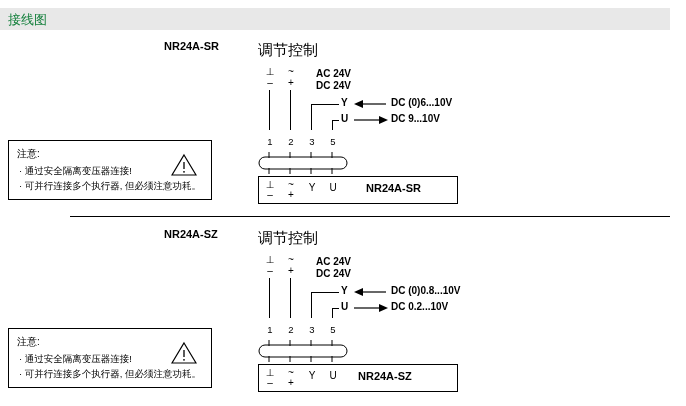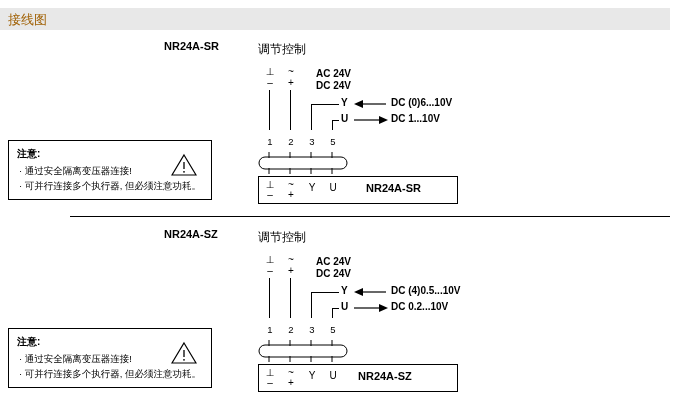--- a/index.html
+++ b/index.html
@@ -9,38 +9,38 @@
     font-family:"Liberation Sans", sans-serif;
     color:#000;
     position:relative;
     overflow:hidden;
   }
   .header-bar{
     position:absolute;left:0;top:8px;width:670px;height:22px;
     background:#e8e8e8;
   }
   .header-title{
-    position:absolute;left:8px;top:11px;font-size:13px;color:#a16207;
+    position:absolute;left:8px;top:11px;font-size:13px;color:#15803d;
   }
   .divider{
     position:absolute;left:70px;top:216px;width:600px;height:1px;background:#000;
   }
 
   
   .note-box{
     position:absolute;border:1px solid #000;background:#fff;
     width:202px;height:58px;
   }
-  .note-title{position:absolute;left:8px;top:6px;font-size:10px;font-weight:bold;}
+  .note-title{position:absolute;left:8px;top:6px;font-size:10px;}
   .note-line{position:absolute;left:10px;font-size:9.5px;white-space:nowrap;}
   .warn-tri{position:absolute;right:14px;top:12px;width:26px;height:24px;}
 
   
   .model-label{position:absolute;font-size:11px;font-weight:bold;}
-  .ctrl-label{position:absolute;font-size:12px;}
+  .ctrl-label{position:absolute;font-size:15px;}
 
   .vline{position:absolute;width:1px;background:#000;}
   .hline{position:absolute;height:1px;background:#000;}
 
   .sym{position:absolute;font-size:10px;text-align:center;white-space:nowrap;}
   .num{position:absolute;font-size:9.5px;text-align:center;}
   .sig{position:absolute;font-size:10px;font-weight:bold;}
   .volt{position:absolute;font-size:10px;font-weight:bold;white-space:nowrap;}
 
   .term-box{
@@ -81,21 +81,21 @@
   <polygon points="0,6 9,2 9,10" fill="#000"></polygon>
 </svg>
 <div class="volt" style="left:391px;top:97px;">DC (0)6...10V</div>
 
 <div class="hline" style="left:332px;top:120px;width:7px;"></div>
 <div class="sig" style="left:341px;top:113px;">U</div>
 <svg class="arrow" style="left:354px;top:114px;" width="34" height="12">
   <line x1="0" y1="6" x2="28" y2="6" stroke="#000" stroke-width="1.2"></line>
   <polygon points="34,6 25,2 25,10" fill="#000"></polygon>
 </svg>
-<div class="volt" style="left:391px;top:113px;">DC 1...10V</div>
+<div class="volt" style="left:391px;top:113px;">DC 9...10V</div>
 
 <div class="num" style="left:262px;top:136px;width:16px;">1</div>
 <div class="num" style="left:283px;top:136px;width:16px;">2</div>
 <div class="num" style="left:304px;top:136px;width:16px;">3</div>
 <div class="num" style="left:325px;top:136px;width:16px;">5</div>
 
 <svg style="position:absolute;left:258px;top:152px;" width="90" height="22">
   <rect x="1" y="5" width="88" height="12" rx="6" ry="6" fill="#fff" stroke="#000" stroke-width="1"></rect>
   <line x1="11" y1="0" x2="11" y2="6" stroke="#000" stroke-width="1"></line>
   <line x1="32" y1="0" x2="32" y2="6" stroke="#000" stroke-width="1"></line>
@@ -142,21 +142,21 @@
 <div class="vline" style="left:290px;top:278px;height:40px;"></div>
 <div class="vline" style="left:311px;top:292px;height:26px;"></div>
 <div class="vline" style="left:332px;top:308px;height:10px;"></div>
 
 <div class="hline" style="left:311px;top:292px;width:28px;"></div>
 <div class="sig" style="left:341px;top:285px;">Y</div>
 <svg class="arrow" style="left:354px;top:286px;" width="34" height="12">
   <line x1="32" y1="6" x2="4" y2="6" stroke="#000" stroke-width="1.2"></line>
   <polygon points="0,6 9,2 9,10" fill="#000"></polygon>
 </svg>
-<div class="volt" style="left:391px;top:285px;">DC (4)0.5...10V</div>
+<div class="volt" style="left:391px;top:285px;">DC (0)0.8...10V</div>
 
 <div class="hline" style="left:332px;top:308px;width:7px;"></div>
 <div class="sig" style="left:341px;top:301px;">U</div>
 <svg class="arrow" style="left:354px;top:302px;" width="34" height="12">
   <line x1="0" y1="6" x2="28" y2="6" stroke="#000" stroke-width="1.2"></line>
   <polygon points="34,6 25,2 25,10" fill="#000"></polygon>
 </svg>
 <div class="volt" style="left:391px;top:301px;">DC 0.2...10V</div>
 
 <div class="num" style="left:262px;top:324px;width:16px;">1</div>

